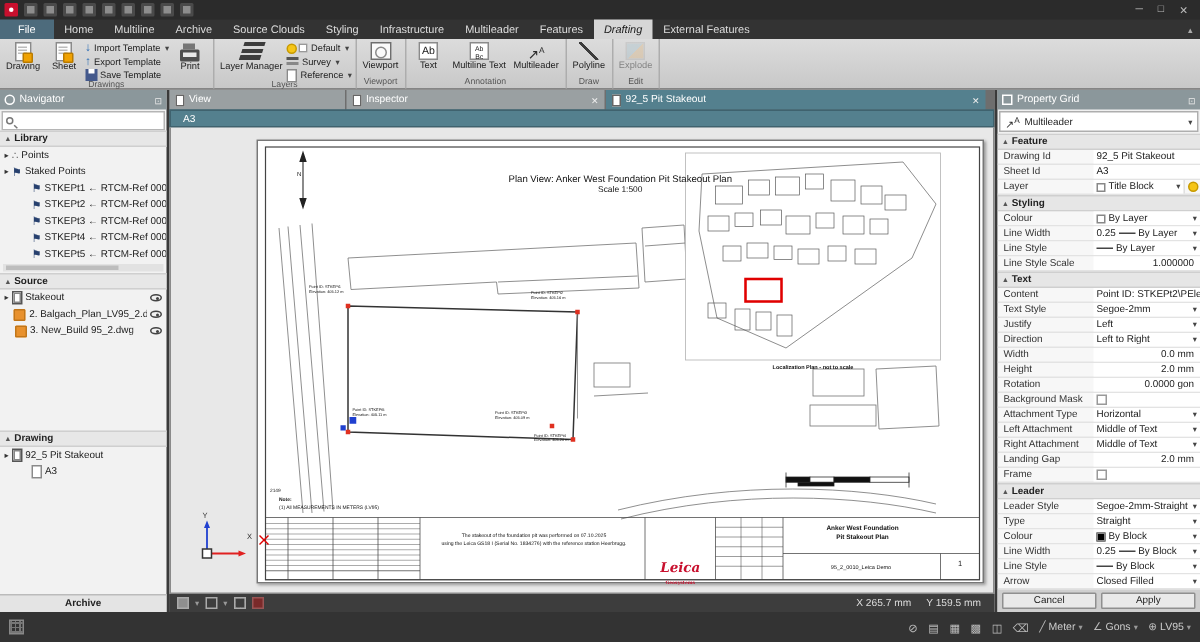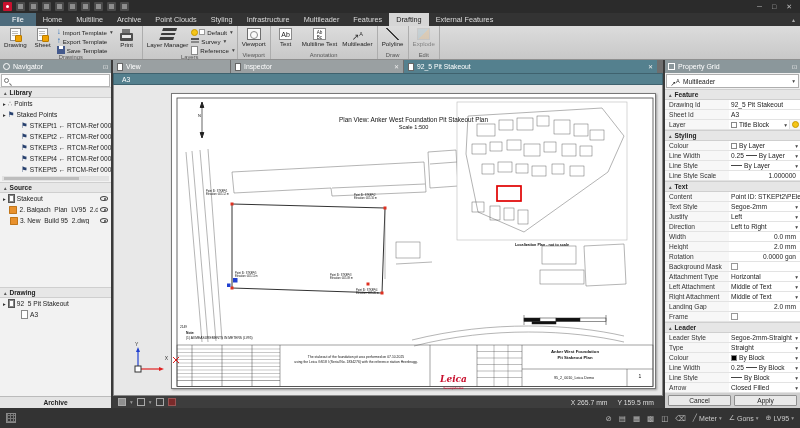--- a/index.html
+++ b/index.html
@@ -15,21 +15,21 @@
   .qat .q:after{content:"";position:absolute;left:2px;top:2px;right:2px;bottom:2px;background:#8d8d8d;}
   .qat .q.red:after{background:#fff;border-radius:50%;left:3px;top:3px;right:3px;bottom:3px;}
   .win-title{position:absolute;left:0;right:0;text-align:center;pointer-events:none;}
   .win-btns{margin-left:auto;display:flex;gap:10px;padding-right:8px;font-size:7px;color:#bbb;}
   .win-btns span{cursor:default;}
 
   
   .tabrow{height:13px;background:#333;display:flex;align-items:flex-end;font-size:7.3px;color:#ddd;position:relative;}
   .rtab{padding:2px 7px 2px 7px;height:13px;display:flex;align-items:center;white-space:nowrap;}
   .rtab.file{background:#4d6b7c;color:#fff;padding:2px 12px;}
-  .rtab.active{background:#d6d6d6;color:#1a1a1a;}
+  .rtab.active{background:#d6d6d6;color:#1a1a1a;font-style:italic;}
   .ribbon-collapse{position:absolute;right:5px;top:3px;color:#aaa;font-size:6px;}
 
   
   .ribbon{height:34px;background:linear-gradient(#dcdcdc,#c8c8c8);border-bottom:1px solid #8f8f8f;display:flex;align-items:stretch;font-size:6.2px;color:#222;}
   .rgroup{display:flex;flex-direction:column;border-right:1px solid #adadad;padding:1px 2px 0 2px;}
   .rgroup .gbody{display:flex;align-items:stretch;flex:1;gap:1px;}
   .rgroup .glabel{text-align:center;color:#555;font-size:5.8px;height:7px;line-height:7px;}
   .bigbtn{display:flex;flex-direction:column;align-items:center;justify-content:flex-start;padding:1px 2px;min-width:26px;text-align:center;line-height:1.05;}
   .bigbtn .ic{margin-bottom:1px;}
   .bigbtn.disabled{opacity:.45;}
@@ -167,21 +167,21 @@
       <span>✕</span>
     </div>
   </div>
 
   <div class="tabrow">
     <div id="rtabs" style="display:flex;align-items:center;height:13px;">
         <div class="rtab file">File</div>
         <div class="rtab">Home</div>
         <div class="rtab">Multiline</div>
         <div class="rtab">Archive</div>
-        <div class="rtab">Point Clouds</div>
+        <div class="rtab">Source Clouds</div>
         <div class="rtab">Styling</div>
         <div class="rtab">Infrastructure</div>
         <div class="rtab">Multileader</div>
         <div class="rtab">Features</div>
         <div class="rtab active">Drafting</div>
         <div class="rtab">External Features</div>
       </div>
     <span class="ribbon-collapse">▴</span>
   </div>
 

